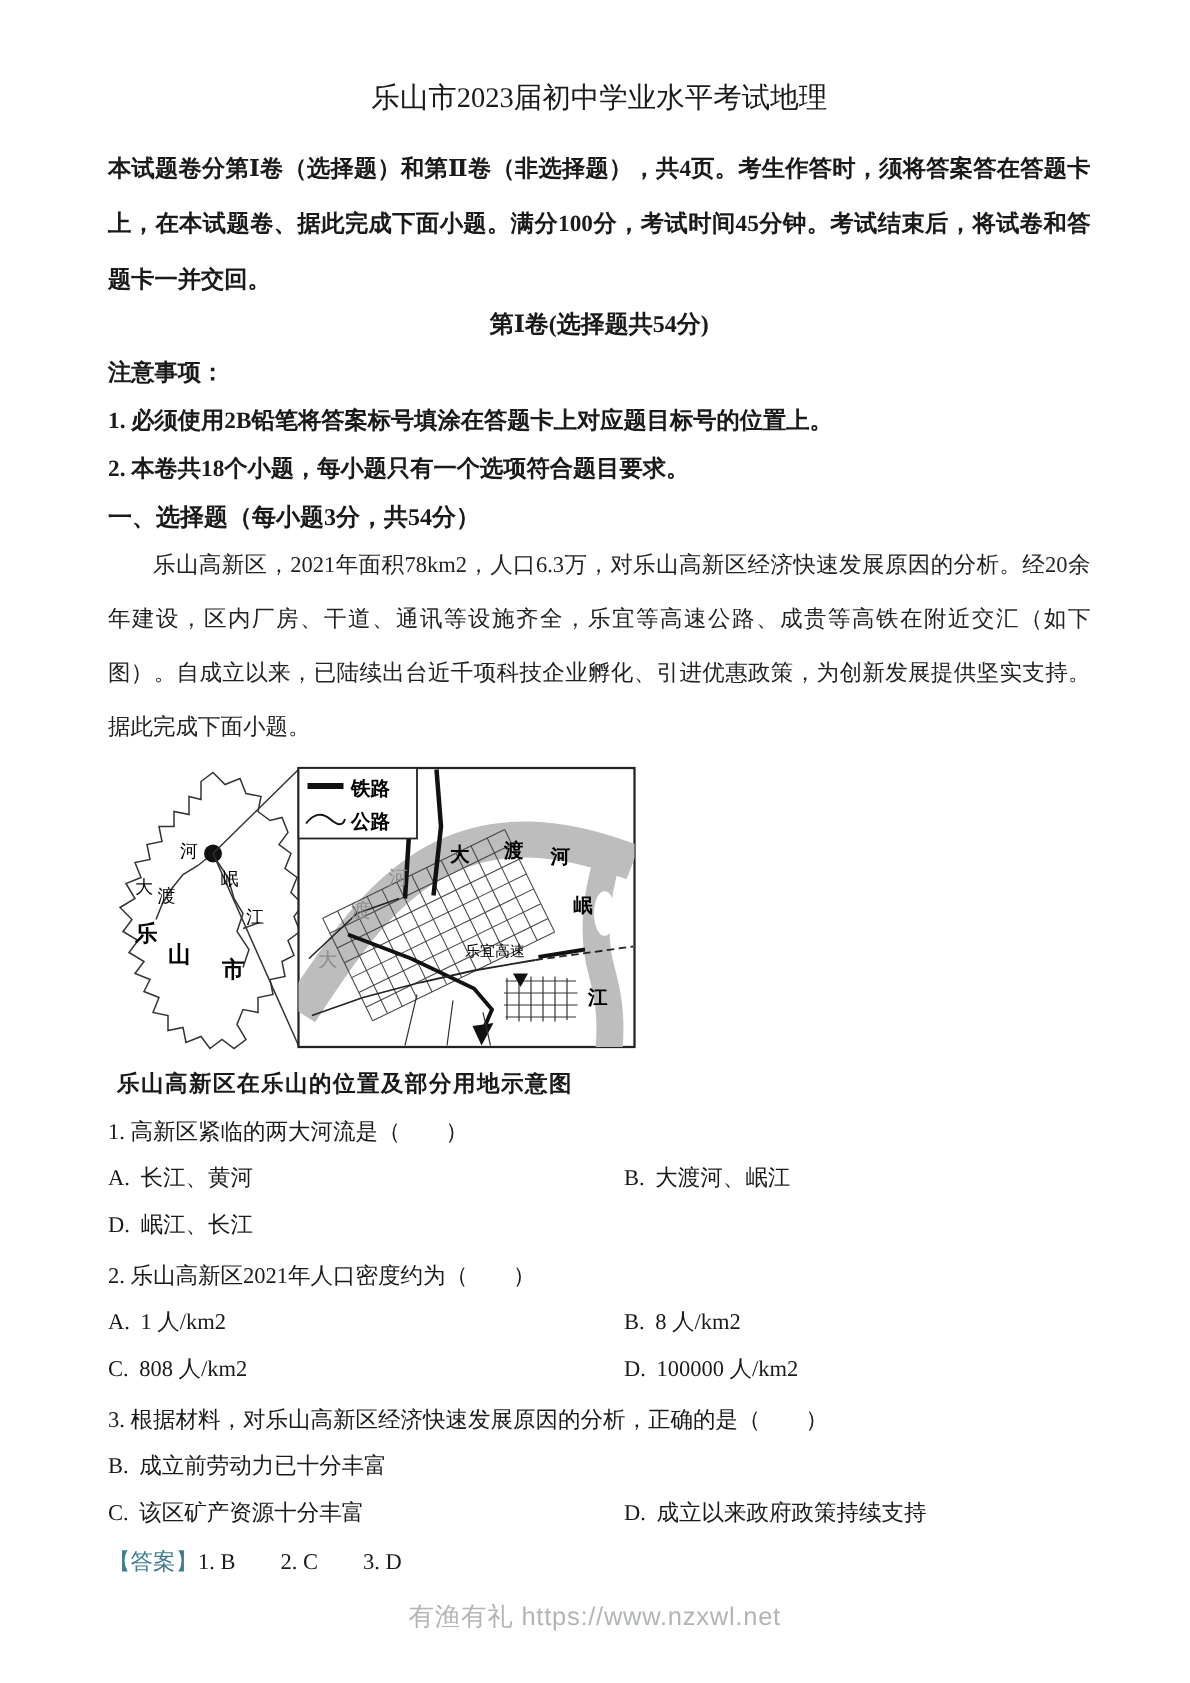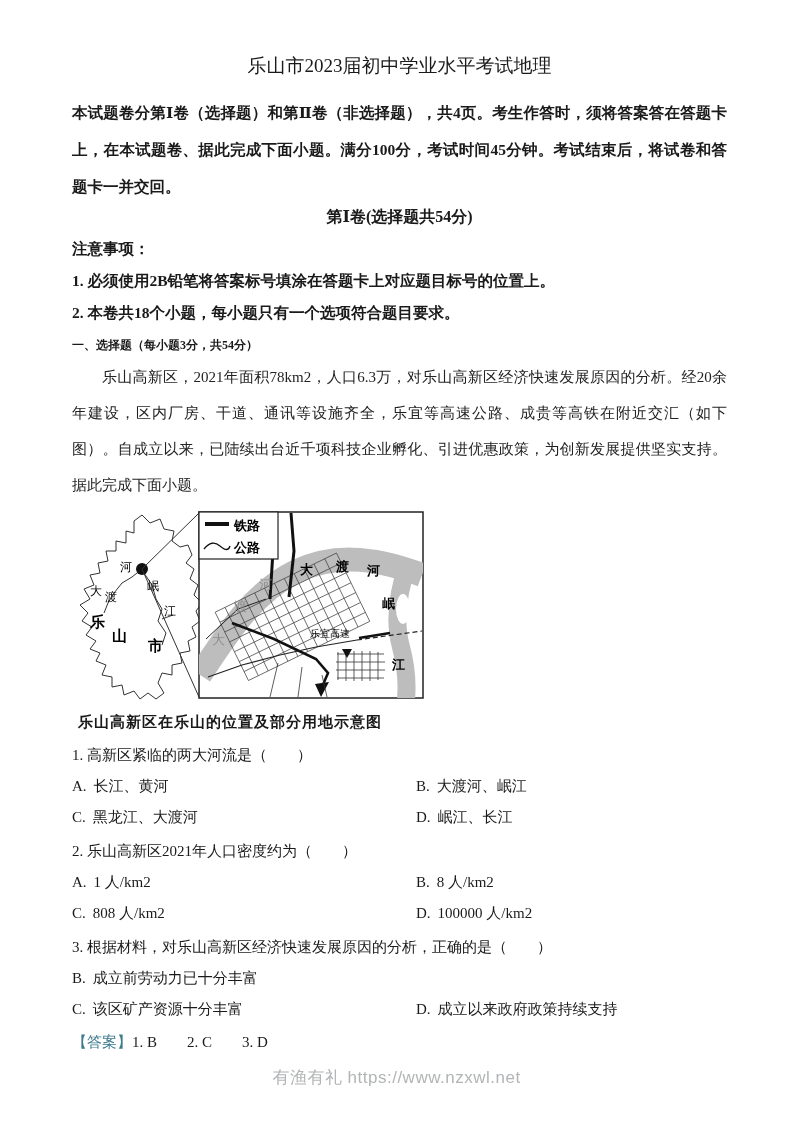--- a/index.html
+++ b/index.html
@@ -4,21 +4,21 @@
 <style>
   html,body{margin:0;padding:0;background:#ffffff;}
   body{width:793px;height:1122px;position:relative;overflow:hidden;
        font-family:"Liberation Serif","DejaVu Serif",serif;color:#1a1a1a;}
   .page{padding:0 66px 0 72px;}
   .title{margin:52px 0 0;text-align:center;font-size:19px;font-weight:normal;line-height:28px;}
   .intro{margin:14px 0 0;font-size:15.5px;font-weight:bold;line-height:37px;text-align:justify;}
   .sec-head{margin:0;text-align:center;font-size:16px;font-weight:bold;line-height:24px;}
   .notice-head{margin:9px 0 0;font-size:15.5px;font-weight:bold;line-height:22px;}
   .notice-item{margin:10px 0 0;font-size:15.5px;font-weight:bold;line-height:22px;}
-  .part-head{margin:10px 0 0;font-size:12px;font-weight:bold;line-height:23px;}
+  .part-head{margin:10px 0 0;font-size:16px;font-weight:bold;line-height:23px;}
   .passage{margin:2px 0 0;font-size:15px;font-weight:normal;line-height:36px;
            text-align:justify;text-indent:2em;color:#222;}
   .figure{margin:4px 0 0 -2px;width:356px;}
   .figure svg{display:block;}
   .caption{margin:8px 0 0 6px;font-size:15px;font-weight:bold;letter-spacing:1px;}
   .qline{margin:13px 0 0;font-size:15px;line-height:21px;}
   .optrow{display:flex;margin:10px 0 0;font-size:15px;line-height:21px;gap:16px;}
   .opt-left{width:328px;flex:none;}
   .opt-right{flex:1;}
   .opt-label{margin-right:7px;}
@@ -158,21 +158,20 @@
   </div>
 
   <div class="caption">乐山高新区在乐山的位置及部分用地示意图</div>
 
   <div class="qline"><span>1.</span> <span>高新区紧临的两大河流是（　　）</span></div>
   <div class="optrow">
     <div class="opt-left"><span class="opt-label">A.</span><span>长江、黄河</span></div>
     <div class="opt-right"><span class="opt-label">B.</span><span>大渡河、岷江</span></div>
   </div>
   <div class="optrow">
-    <div class="opt-left"><span class="opt-label">C.</span><span>黑龙江、大渡河</span></div>
     <div class="opt-right"><span class="opt-label">D.</span><span>岷江、长江</span></div>
   </div>
 
   <div class="qline"><span>2.</span> <span>乐山高新区2021年人口密度约为（　　）</span></div>
   <div class="optrow">
     <div class="opt-left"><span class="opt-label">A.</span><span>1 人/km2</span></div>
     <div class="opt-right"><span class="opt-label">B.</span><span>8 人/km2</span></div>
   </div>
   <div class="optrow">
     <div class="opt-left"><span class="opt-label">C.</span><span>808 人/km2</span></div>

